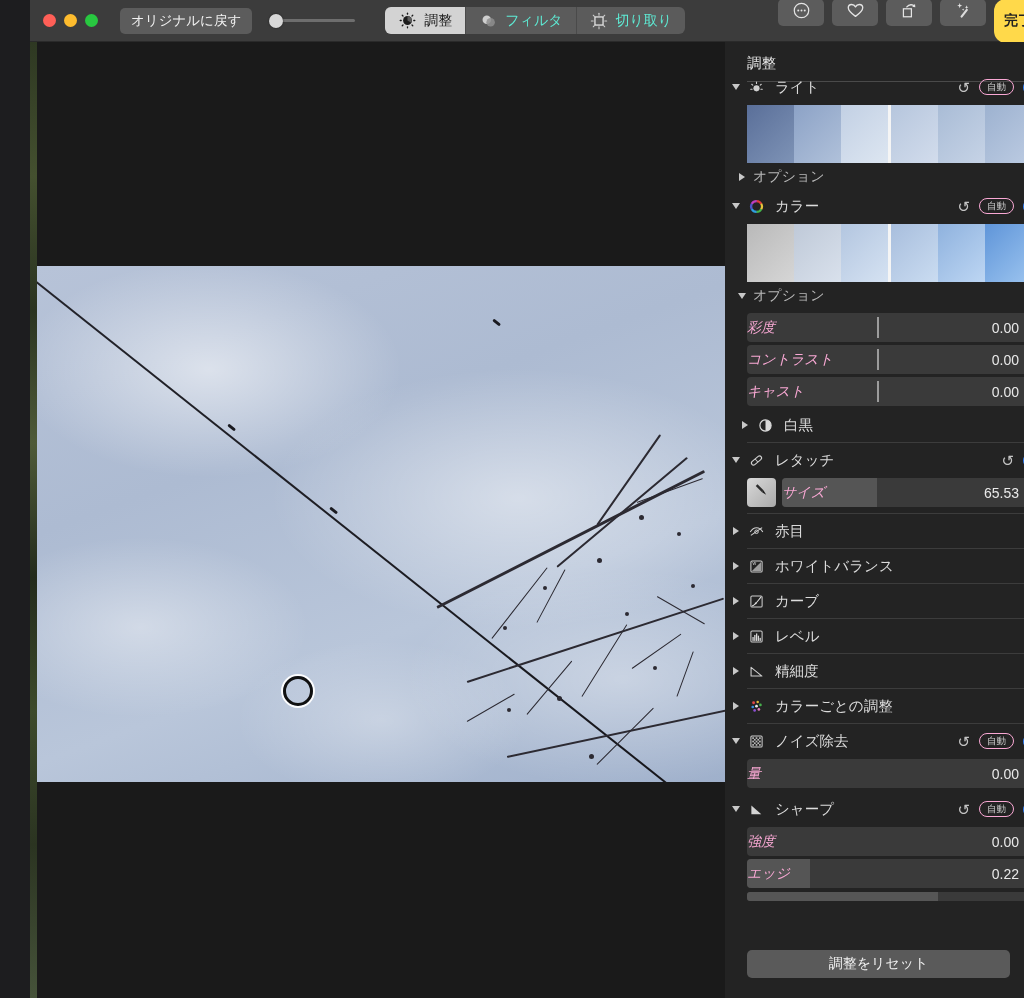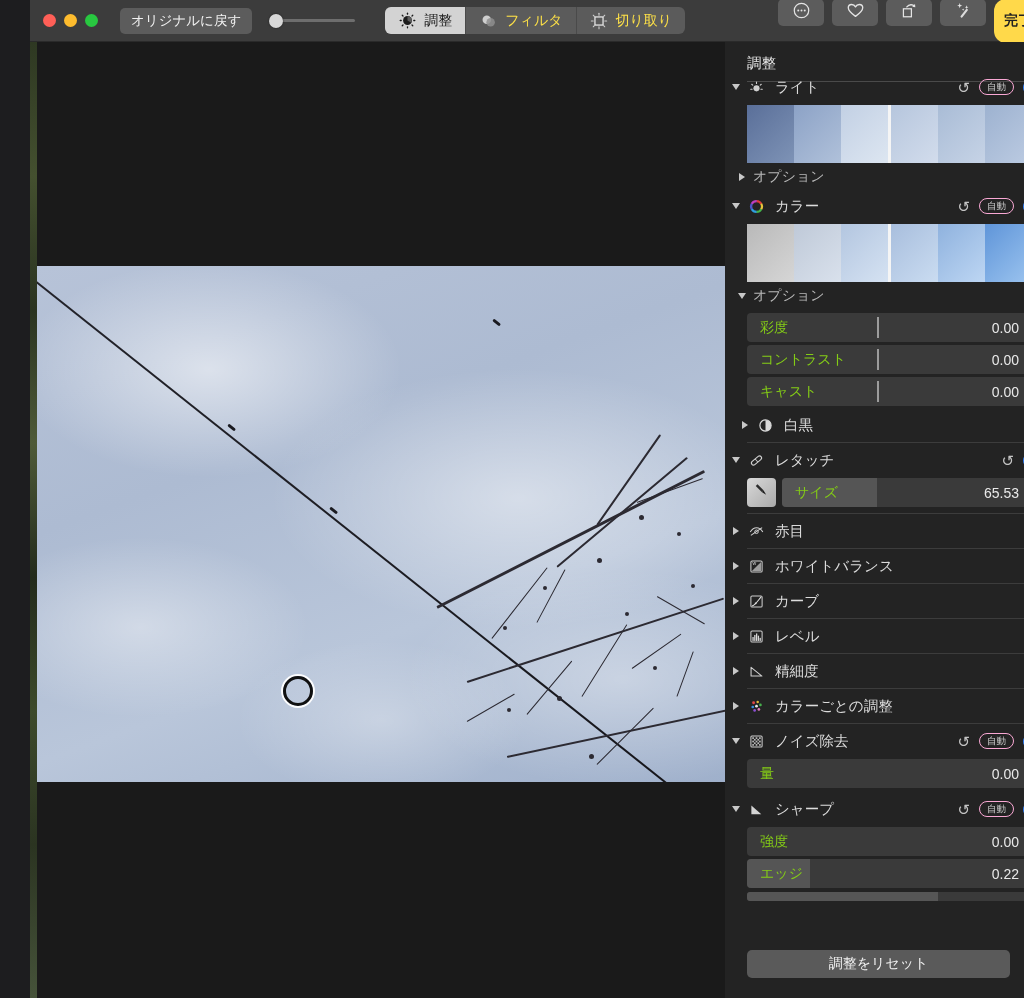--- a/index.html
+++ b/index.html
@@ -43,21 +43,21 @@
   .zoom-track { position:absolute; left: 6px; right: 0; height: 3px; background: #6e6e6e; border-radius: 2px; }
   .zoom-knob { position: absolute; left: 0; width: 14px; height: 14px; border-radius: 50%;
                background: #d8d8d8; box-shadow: 0 0 2px rgba(0,0,0,.6); }
 
   .seg {
     display: flex; margin-left: 30px; background: #5b5b5b;
     border-radius: 6px; overflow: hidden; height: 27px;
   }
   .seg-item {
     display: flex; align-items: center; gap: 7px; padding: 0 13px;
-    color: #fde047; font-size: 14px; border-right: 1px solid #4a4a4a;
+    color: #5eead4; font-size: 14px; border-right: 1px solid #4a4a4a;
   }
   .seg-item:last-child { border-right: none; }
   .seg-item.active { background: #d3d3d3; color: #1b1b1b; }
 
   .right-group { margin-left: auto; display: flex; gap: 8px; margin-right: 12px; }
   .icon-btn {
     width: 46px; height: 27px; background: #5c5c5c; border-radius: 5px;
     display: flex; align-items: center; justify-content: center;
   }
   .done-btn {
@@ -141,21 +141,21 @@
   .thumbs { display: flex; margin: 3px 22px 0 22px; height: 58px; gap: 0; }
   .thumbs .th { flex: 1 1 0; }
   .thumb-sel { width: 3px; background: #f5f5f5; flex: none; }
 
   .opt-row { display: flex; align-items: center; height: 28px; padding-left: 14px; color: #b9b9b9; font-size: 14px; gap: 6px; }
 
   .slider {
     position: relative; margin: 3px 22px; height: 29px; background: #3a3a3a;
     border-radius: 4px; display: flex; align-items: center; overflow: hidden;
   }
-  .slider .s-label { position: relative; z-index: 3; padding-left: 13px; color: #84cc16; font-size: 14px; }
+  .slider .s-label { position: relative; z-index: 3; color: #f9a8d4; font-size: 14px; font-style: italic; }
   .slider .s-val { position: relative; z-index: 3; margin-left: auto; padding-right: 13px; color: #e9e9e9; font-size: 14px; }
   .s-fill { position: absolute; left: 0; top: 0; bottom: 0; background: #555555; z-index: 1; }
   .s-tick { position: absolute; top: 4px; bottom: 4px; width: 2px; background: #9c9c9c; z-index: 2; }
 
   .retouch-row { display: flex; align-items: center; margin: 3px 22px; gap: 6px; }
   .brush-btn {
     width: 29px; height: 29px; border-radius: 4px; flex: none;
     background: linear-gradient(135deg,#d9d9d9,#a9a9a9);
     display: flex; align-items: center; justify-content: center;
   }

